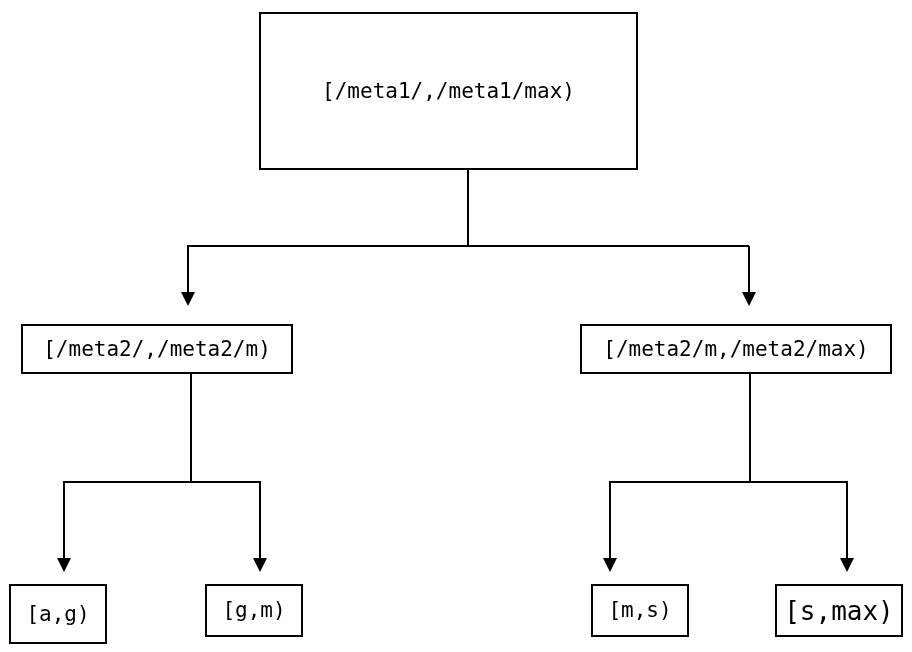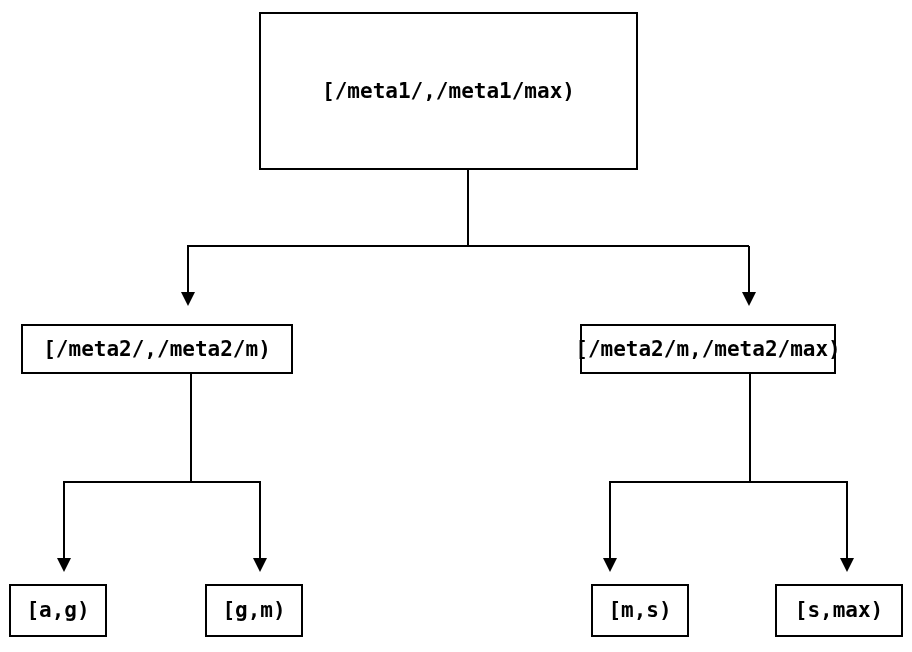--- a/index.html
+++ b/index.html
@@ -20,21 +20,20 @@
     position: absolute;
     box-sizing: border-box;
     border: 2px solid #000000;
     background: #ffffff;
     display: flex;
     align-items: center;
     justify-content: center;
     color: #000000;
     white-space: pre;
     letter-spacing: 0px;
-    font-weight: bold;
   }
   .node-label {
     display: block;
     line-height: 1;
   }
   #node-root {
     left: 259px;
     top: 12px;
     width: 379px;
     height: 158px;
@@ -43,29 +42,29 @@
   #node-l2-left {
     left: 21px;
     top: 324px;
     width: 272px;
     height: 50px;
     font-size: 21px;
   }
   #node-l2-right {
     left: 580px;
     top: 324px;
-    width: 256px;
+    width: 312px;
     height: 50px;
     font-size: 21px;
   }
   #node-leaf-ag {
     left: 9px;
     top: 584px;
     width: 98px;
-    height: 53px;
+    height: 60px;
     font-size: 21px;
   }
   #node-leaf-gm {
     left: 205px;
     top: 584px;
     width: 98px;
     height: 53px;
     font-size: 21px;
   }
   #node-leaf-ms {
@@ -74,21 +73,21 @@
     width: 98px;
     height: 53px;
     font-size: 21px;
     margin-left: 36px;
   }
   #node-leaf-smax {
     left: 775px;
     top: 584px;
     width: 128px;
     height: 53px;
-    font-size: 21px;
+    font-size: 26px;
   }
   #edge-layer {
     position: absolute;
     left: 0;
     top: 0;
     width: 912px;
     height: 652px;
     pointer-events: none;
   }
   #edge-layer line {

